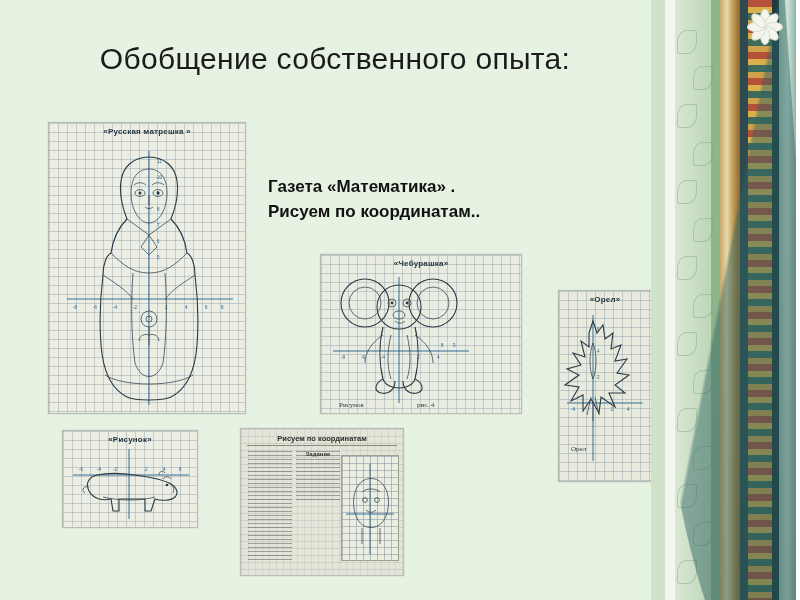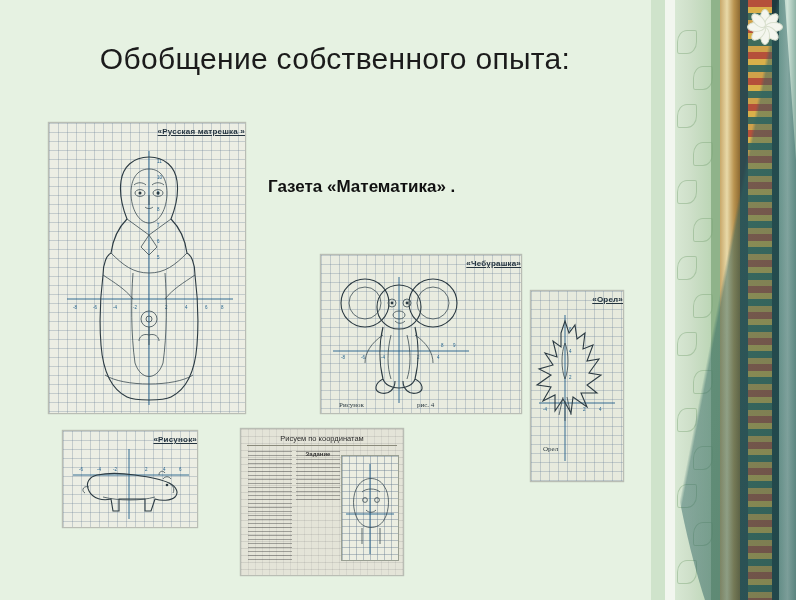--- a/index.html
+++ b/index.html
@@ -129,32 +129,31 @@
     background-image:
       linear-gradient(rgba(120,140,160,0.35) 1px, transparent 1px),
       linear-gradient(90deg, rgba(120,140,160,0.35) 1px, transparent 1px);
     background-size: 9px 9px, 9px 9px;
     border: 1px solid #b9bdb4;
     box-shadow: 0 0 1px rgba(0,0,0,0.25);
     overflow: hidden;
   }
   .pic.tint-a { background-color: #eceee4; }
   .pic.tint-b { background-color: #e9ece0; }
-  .pic.tint-c { background-color: #e7eadd; }
+  .pic.tint-c { background-color: #e7eadd; margin-left: 28px; }
   .pic .plabel {
     position: absolute;
     top: 4px;
     left: 0;
     width: 100%;
-    text-align: right;
+    text-align: center;
     font-size: 8px;
     font-weight: bold;
     color: #24343f;
     letter-spacing: 0.2px;
-    text-decoration: underline;
   }
   .pic svg { position: absolute; left: 0; top: 0; }
 
   
   #pic-matryoshka { left: 48px;  top: 122px; width: 196px; height: 290px; }
   
   #pic-cheburashka { left: 320px; top: 254px; width: 156px; height: 158px; padding-left: 44px; }
   
   #pic-eagle { left: 530px; top: 290px; width: 92px; height: 190px; }
   
@@ -163,21 +162,21 @@
   #pic-newspaper {
     left: 240px; top: 428px; width: 162px; height: 146px;
     background-color: #e4e4d8;
     background-image:
       linear-gradient(rgba(120,120,120,0.18) 1px, transparent 1px),
       linear-gradient(90deg, rgba(120,120,120,0.12) 1px, transparent 1px);
     background-size: 7px 7px, 7px 7px;
   }
   .np-title {
     position: absolute; top: 5px; left: 6px; right: 6px;
-    font-size: 7.5px; font-weight: normal; color: #2b2b2b;
+    font-size: 7.5px; font-weight: bold; color: #2b2b2b;
     text-align: center; border-bottom: 1px solid #8a8a7a; padding-bottom: 2px;
   }
   .np-col {
     position: absolute;
     top: 22px;
     width: 44px;
     height: 110px;
     background: repeating-linear-gradient(180deg,
       rgba(60,60,60,0.42) 0px, rgba(60,60,60,0.42) 1px,
       rgba(0,0,0,0) 1px, rgba(0,0,0,0) 4px);
@@ -205,20 +204,21 @@
 </style>
 </head>
 <body>
 
 <div class="slide">
 
   <div class="title">Обобщение собственного опыта:</div>
 
   <div class="caption">
     <div>Газета «Математика» .</div>
+    <div>Рисуем по координатам..</div>
   </div>
 
   <div class="pic tint-a" id="pic-matryoshka">
     <div class="plabel">«Русская матрешка »</div>
     <svg width="196" height="290" viewBox="0 0 196 290">
 
       <line class="axis" x1="18" y1="176" x2="184" y2="176"></line>
       <line class="axis" x1="100" y1="28" x2="100" y2="282"></line>
       <text class="axis-txt" x="108" y="40">11</text>
       <text class="axis-txt" x="108" y="56">10</text>

